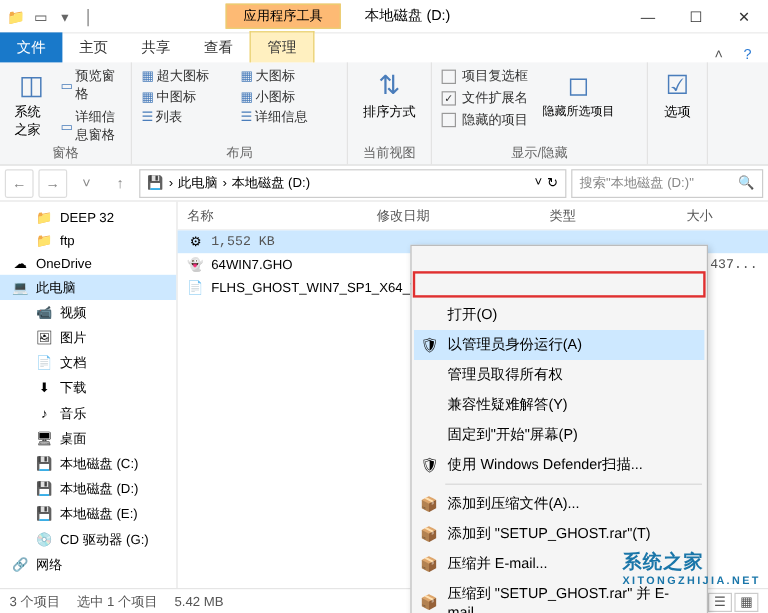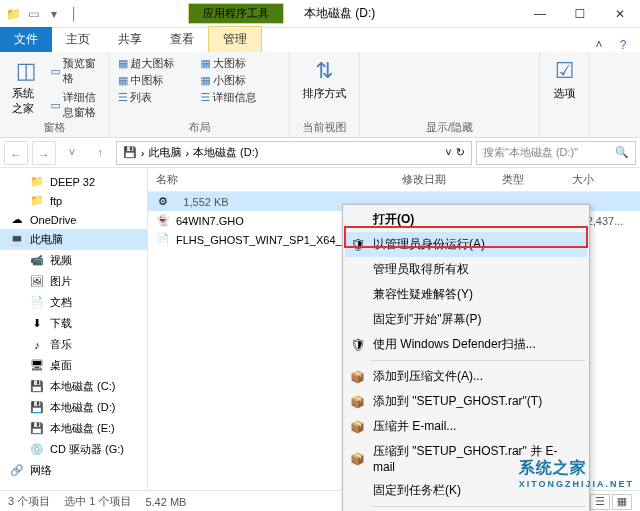--- a/index.html
+++ b/index.html
@@ -2,21 +2,21 @@
 <html><head>
 <meta charset="utf-8">
 <style>
 * { box-sizing: border-box; margin: 0; padding: 0; font-family: "Microsoft YaHei", "Segoe UI", sans-serif; }
 body { width: 640px; height: 511px; background: #fff; font-size: 12px; overflow: hidden; position: relative; }
 
 
 .titlebar { height: 28px; display: flex; align-items: center; background: #fff; border-bottom: 1px solid #e5e5e5; }
 .titlebar .qat { display: flex; gap: 4px; padding: 0 6px; align-items: center; }
 .titlebar .qat span { width: 16px; height: 16px; display: inline-flex; justify-content: center; align-items: center; color: #666; }
-.titlebar .app-tools { margin-left: 100px; background: #4d7c0f; border: 1px solid #e8d070; padding: 2px 14px; font-size: 11px; }
+.titlebar .app-tools { margin-left: 100px; background: #fdba74; border: 1px solid #e8d070; padding: 2px 14px; font-size: 11px; }
 .titlebar .title { margin-left: 20px; font-size: 12px; }
 .titlebar .wincontrols { margin-left: auto; display: flex; }
 .titlebar .wincontrols span { width: 40px; height: 28px; display: flex; align-items: center; justify-content: center; color: #333; }
 
 
 .tabrow { height: 24px; display: flex; align-items: flex-end; background: #fff; }
 .tabrow .tab { padding: 4px 14px; font-size: 12px; color: #333; margin-top: 45px; }
 .tabrow .tab.file { background: #1979ca; color: #fff; }
 .tabrow .tab.active { background: #fff0c0; border: 1px solid #e8d070; border-bottom: none; }
 .tabrow .help { margin-left: auto; margin-right: 8px; display:flex; gap:6px; }
@@ -42,38 +42,38 @@
 
 
 .main { display: flex; height: 322px; }
 .sidebar { width: 148px; border-right: 1px solid #e5e5e5; overflow: hidden; padding: 4px 0; }
 .sb-item { display: flex; align-items: center; padding: 3px 8px 3px 22px; gap: 6px; font-size: 11px; }
 .sb-item.root { padding-left: 10px; }
 .sb-item.selected { background: #cde8ff; }
 .sb-item .ic { width: 14px; text-align:center; }
 
 .filearea { flex: 1; display:flex; flex-direction:column; }
-.cols { display: flex; padding: 4px 8px; font-size: 11px; color: #555; border-bottom: 1px solid #eee; }
+.cols { display: flex; padding: 4px 8px; font-size: 11px; color: #555; border-bottom: 1px solid #eee; gap: 44px; }
 .cols span:nth-child(1){ flex:1; } .cols span:nth-child(2){ width:100px;} .cols span:nth-child(3){ width:70px;} .cols span:nth-child(4){ width:60px; }
 .filerow { display:flex; padding: 3px 8px; font-size:11px; align-items:center; gap:6px;}
 .filerow.selected { background:#cde8ff;}
 .filerow .fic { width:14px; text-align:center;}
 .filerow .fname { flex:1; overflow:hidden; white-space:nowrap; text-overflow:ellipsis;}
-.filerow .fsize { width:60px; text-align:center; color:#555;}
+.filerow .fsize { width:60px; text-align:left; color:#555;font-family:Liberation Mono, monospace;}
 
 
 .statusbar { height: 22px; border-top: 1px solid #e5e5e5; display:flex; align-items:center; padding:0 8px; gap:14px; font-size:11px; color:#555;}
 .statusbar .viewbtns { margin-left:auto; display:flex; gap:2px;}
 .statusbar .viewbtns span{ width:20px; height:16px; border:1px solid #ccc; display:flex; align-items:center; justify-content:center;}
 
 
 .ctxmenu { position: absolute; left: 342px; top: 204px; width: 248px; background: #f5f5f5; border: 1px solid #bcbcbc; box-shadow: 2px 2px 6px rgba(0,0,0,.2); padding: 2px; font-size: 12px; }
 .ctxmenu .mi { display:flex; align-items:center; padding: 4px 8px 4px 28px; position:relative; }
 .ctxmenu .mi .mic { position:absolute; left:5px; width:16px; text-align:center;}
-.ctxmenu .mi.bold { font-weight:bold;}
+.ctxmenu .mi.bold { font-weight:normal;margin-top:43px;}
 .ctxmenu .mi.highlighted { background:#cde8ff;}
 .ctxmenu .sep { height:1px; background:#d8d8d8; margin:3px 2px 3px 26px;}
 .highlight-box { position:absolute; left:344px; top:226px; width:244px; height:22px; border:2px solid #e03030; pointer-events:none;}
 
 
 .watermark { position:absolute; right:6px; bottom:22px; color:#0369a1; font-size:16px; font-weight:bold; letter-spacing:1px; opacity:.9;}
 .watermark .sub { font-size:9px; display:block; letter-spacing:2px;}
 </style>
 </head>
 <body>
@@ -156,20 +156,40 @@
     <div class="grouplabel">布局</div>
   </div>
   <div class="group" style="width:70px;">
     <div class="bigbtn">
       <span class="ic">⇅</span>
       <span>排序方式</span>
     </div>
     <div class="grouplabel">当前视图</div>
   </div>
   <div class="group" style="width:180px;">
+    <div style="display:flex;gap:8px;">
+      <div style="display:flex;flex-direction:column;gap:3px;">
+        <div class="inline">
+            <span class="chk"></span>
+            <span>项目复选框</span>
+          </div>
+        <div class="inline">
+            <span class="chk">✓</span>
+            <span>文件扩展名</span>
+          </div>
+        <div class="inline">
+            <span class="chk"></span>
+            <span>隐藏的项目</span>
+          </div>
+      </div>
+      <div class="bigbtn">
+          <span class="ic">◻</span>
+          <span style="font-size:10px;">隐藏所选项目</span>
+        </div>
+    </div>
     <div class="grouplabel">显示/隐藏</div>
   </div>
   <div class="group" style="width:50px;">
     <div class="bigbtn">
       <span class="ic">☑</span>
       <span>选项</span>
     </div>
   </div>
 </div>
 

